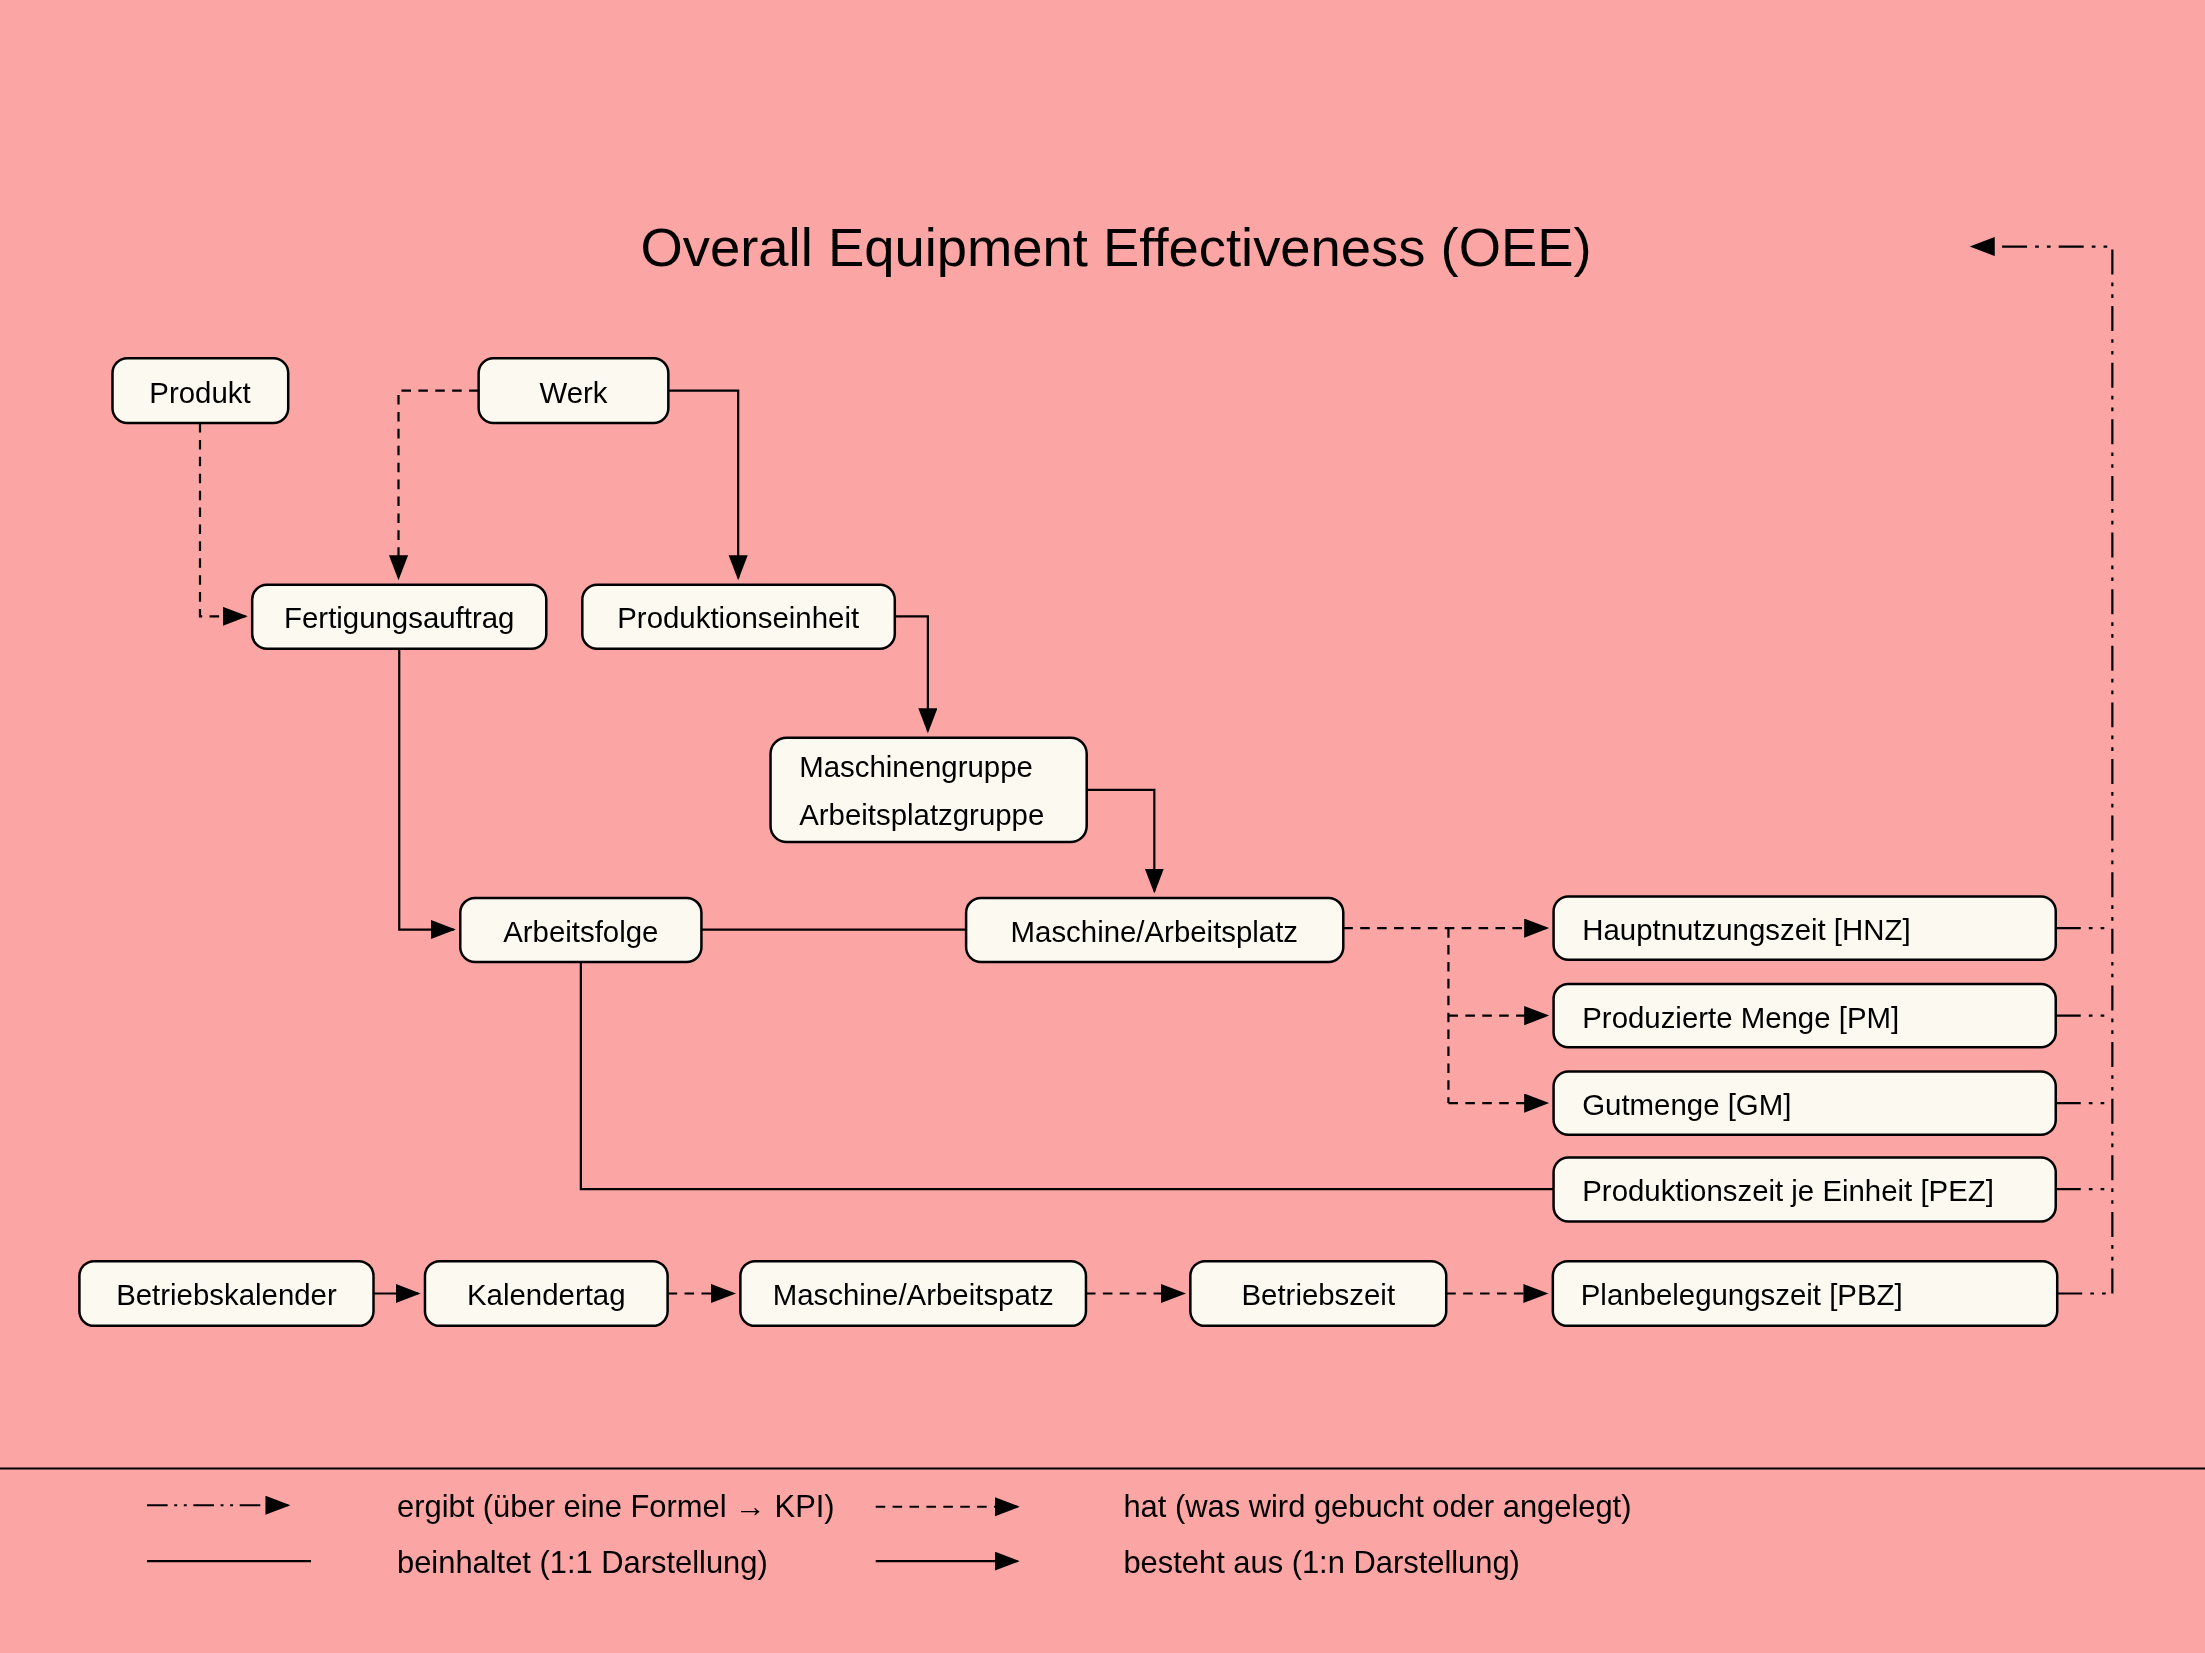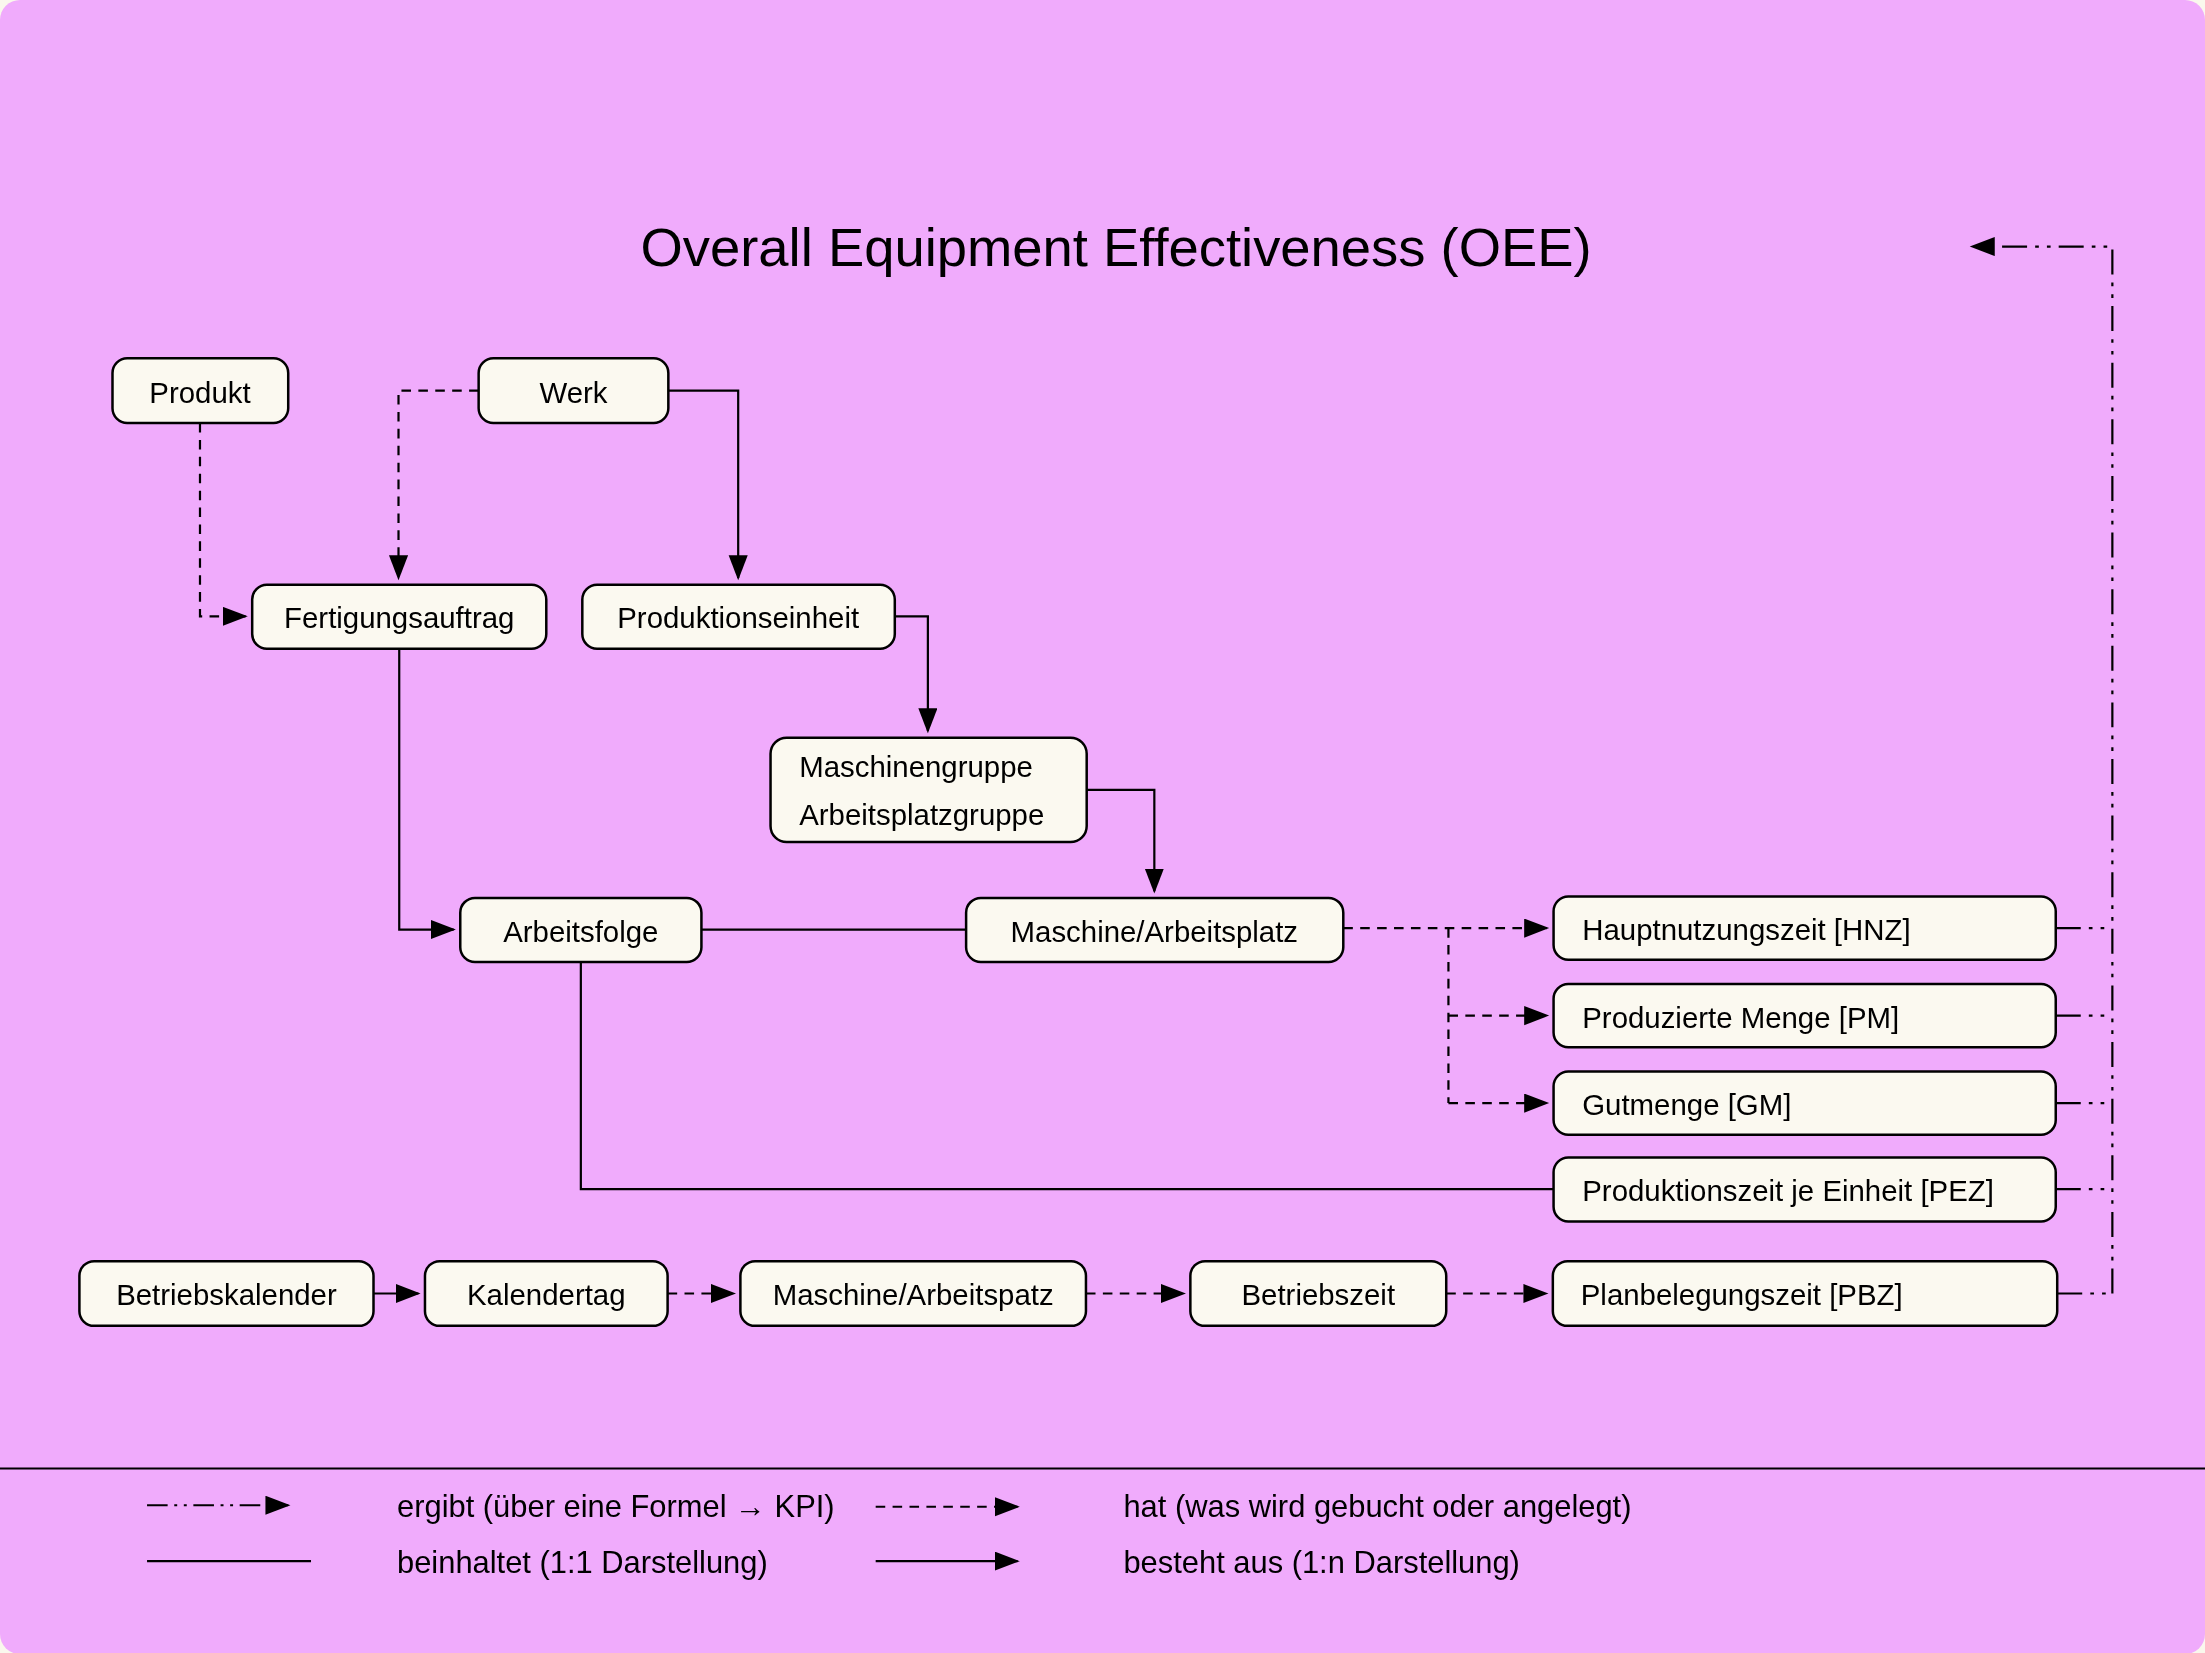--- a/index.html
+++ b/index.html
@@ -4,23 +4,22 @@
 <style>
   html, body {
     margin: 0;
     padding: 0;
     background: #FAF8ED;
   }
   .stage {
     position: relative;
     width: 2205px;
     height: 1654px;
-    background: #f0abfc;
+    background: #fca5a5;
     font-family: "Liberation Sans", "DejaVu Sans", sans-serif;
-    border-radius: 20px;
   }
   svg { display: block; }
   .node-box {
     fill: #FBF9F0;
     stroke: #000000;
     stroke-width: 3.4;
   }
   .edge {
     fill: none;
     stroke: #000000;

